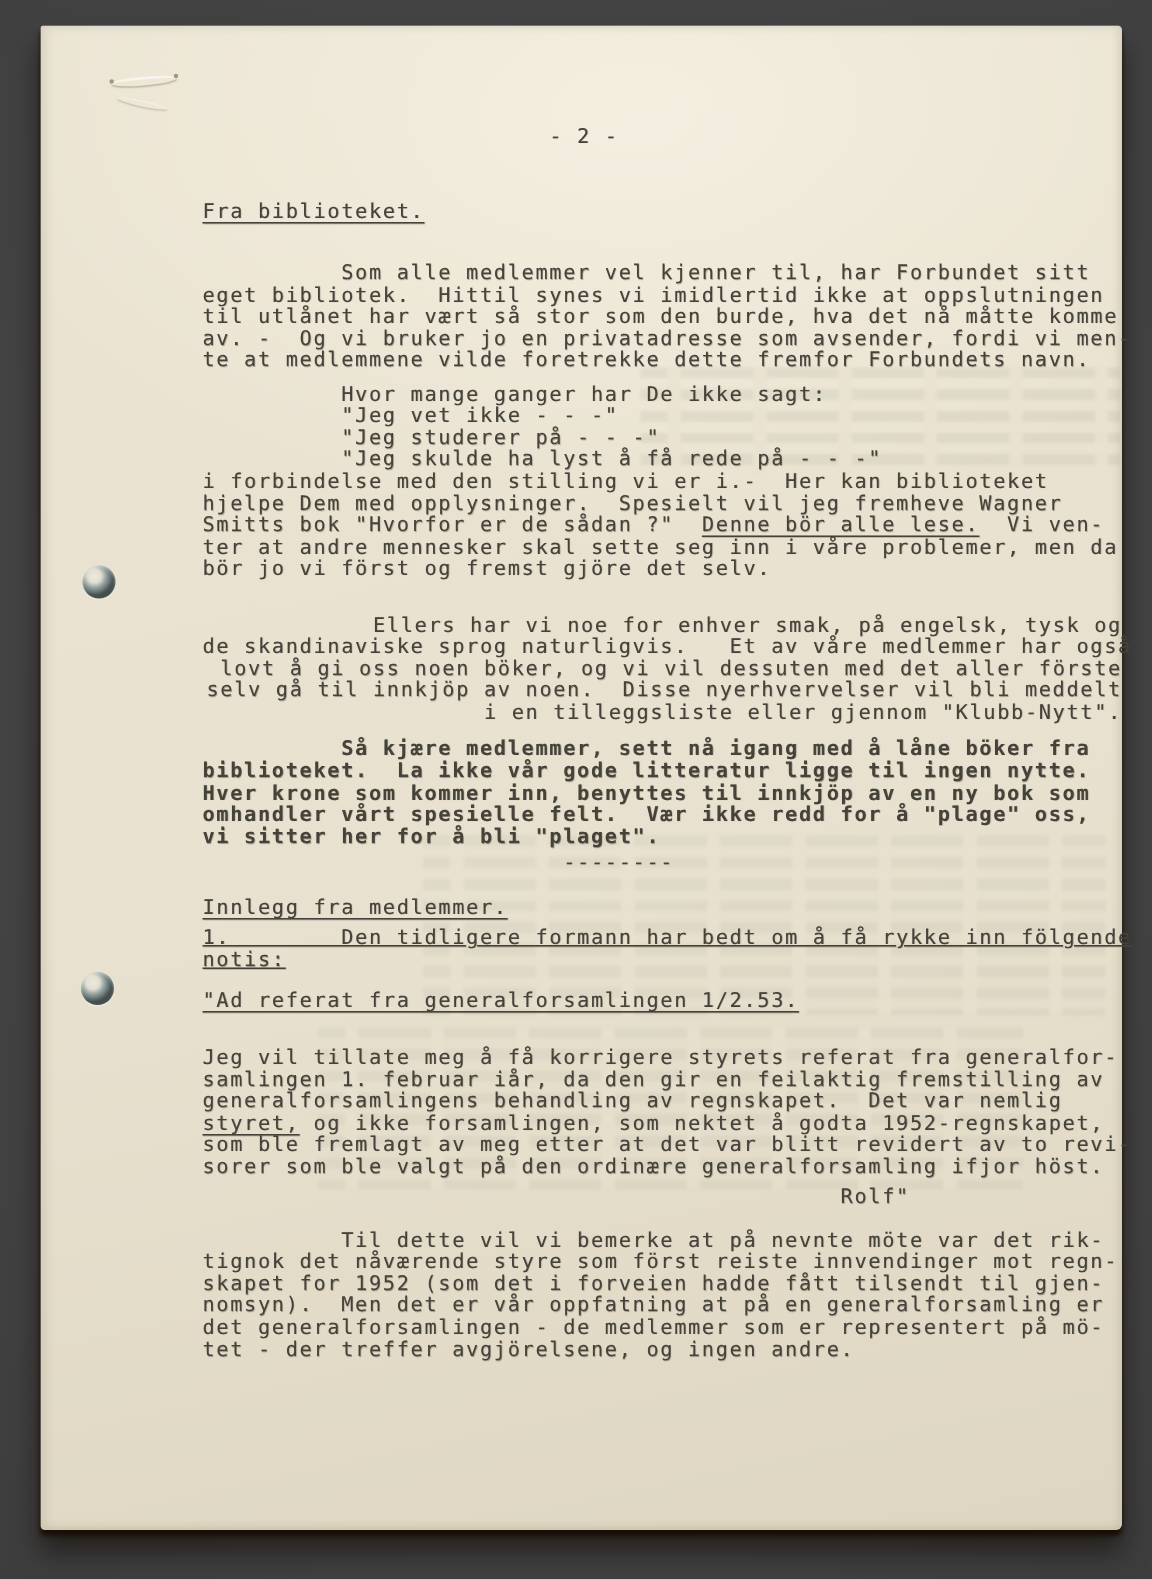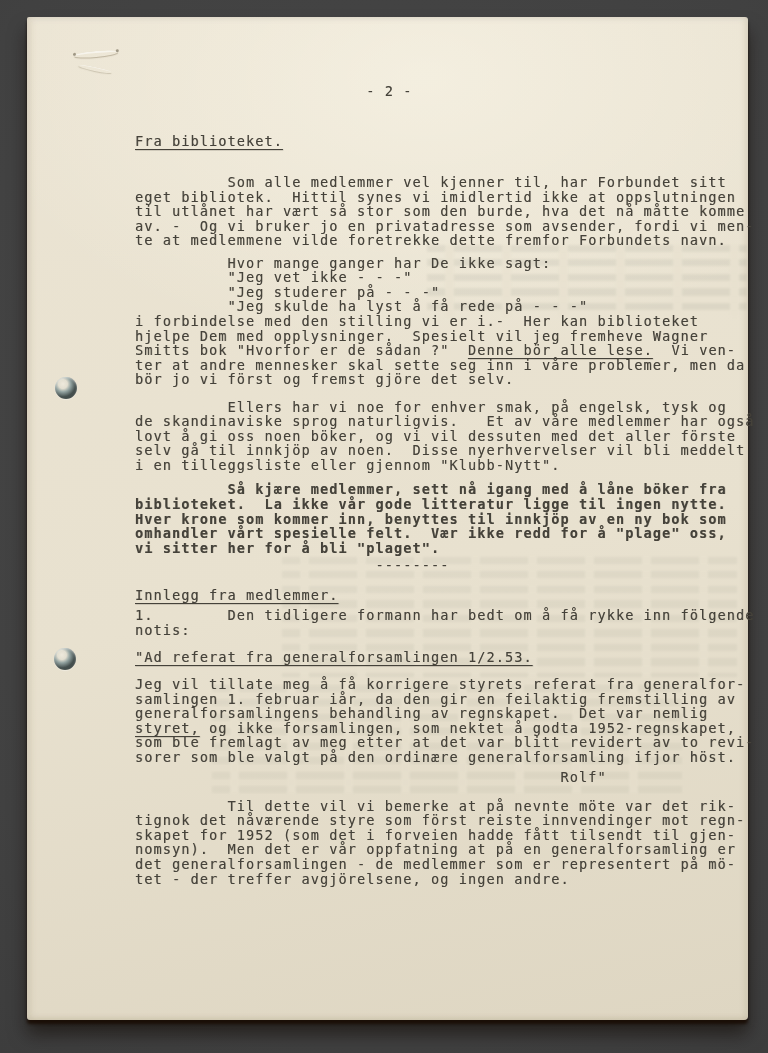--- a/index.html
+++ b/index.html
@@ -74,27 +74,27 @@
     font-size:13.5px;letter-spacing:1.12px;line-height:14.55px;
     white-space:pre;font-variant-ligatures:none;
     text-shadow:0.4px 0.4px 0.5px rgba(70,66,58,.45);
   }
   .line{height:14.55px;}
   .u{text-decoration:underline;text-underline-offset:2.5px;text-decoration-thickness:1.35px;}
   
   [data-block="heading-fra-biblioteket"]{margin-top:35px;}
   [data-block="para-bibliotek-intro"]{margin-top:27px;}
   [data-block="para-hvor-mange"]{margin-top:8px;}
-  [data-block="para-ellers"]{margin-top:13px;}
+  [data-block="para-ellers"]{margin-top:23px;text-align:right;}
   [data-block="para-sa-kjaere"]{margin-top:10px;font-weight:bold;}
   [data-block="separator"]{margin-top:3px;}
   [data-block="heading-innlegg"]{margin-top:15px;}
-  [data-block="para-notis-intro"]{margin-top:6px;}
+  [data-block="para-notis-intro"]{margin-top:6px;text-decoration:underline;}
   [data-block="heading-ad-referat"]{margin-top:13px;}
-  [data-block="para-korrigere"]{margin-top:12px;}
+  [data-block="para-korrigere"]{margin-top:23px;}
   [data-block="signature"]{margin-top:6px;}
   [data-block="para-til-dette"]{margin-top:14px;}
 </style>
 </head>
 <body>
 
 <div class="mat">
   <div class="paper">
     <div class="staple">
       <div class="ridge"></div>

